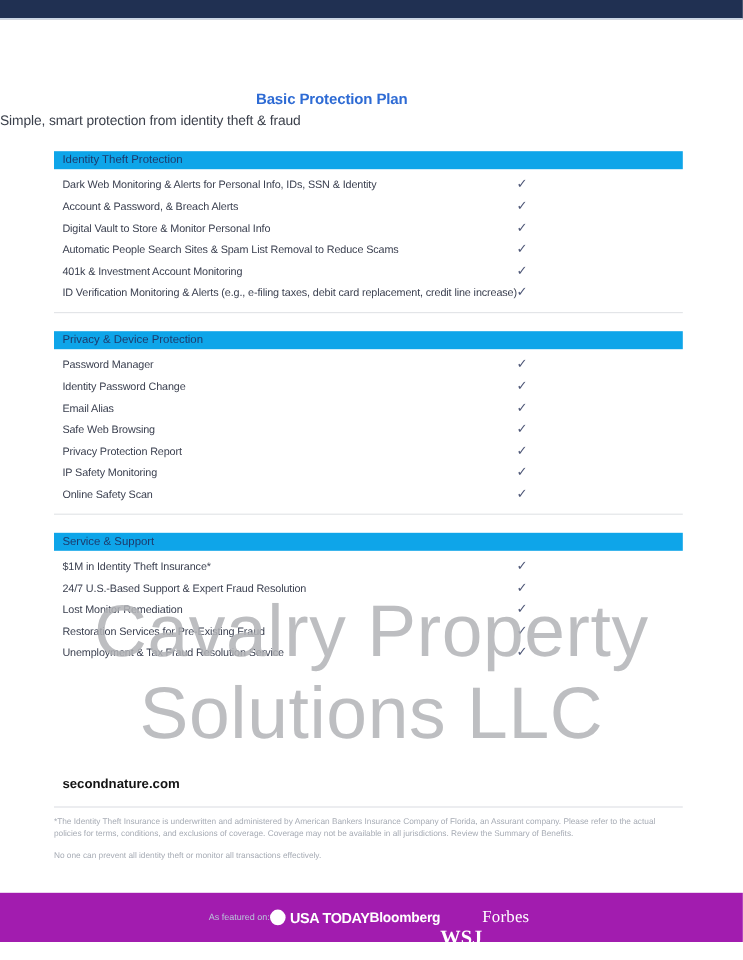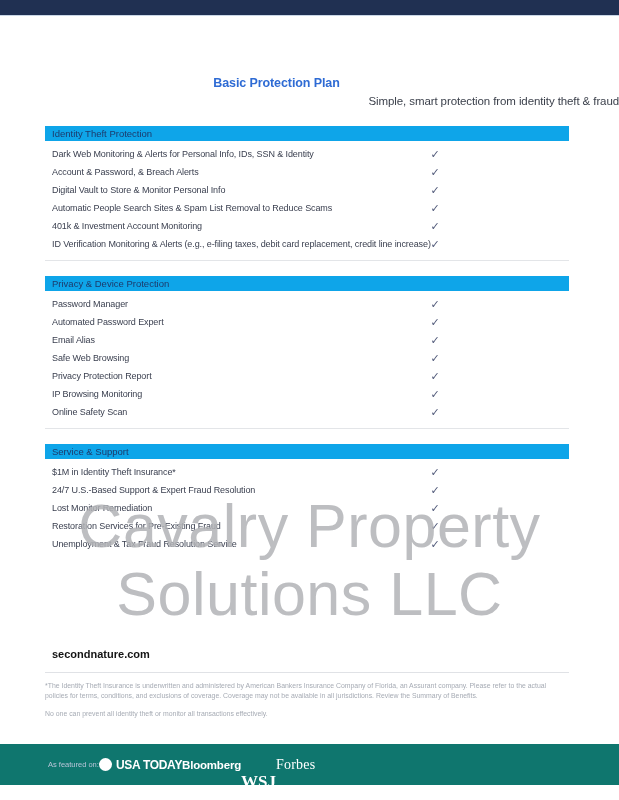--- a/index.html
+++ b/index.html
@@ -16,21 +16,21 @@
     background: #203052;
     border-bottom: 1px solid #c9d6e6;
   }
   .page-title {
     position: absolute; top: 76px; left: 0; width: 553px;
     text-align: center;
     color: #2e6bd4; font-size: 12.5px; font-weight: bold; letter-spacing: -0.1px;
   }
   .page-subtitle {
     position: absolute; top: 95px; left: 0; width: 619px;
-    text-align: right;
+    text-align: left;
     color: #3a3f4a; font-size: 11.5px; letter-spacing: -0.1px;
   }
   .sections {
     position: absolute; top: 126px; left: 45px; width: 524px;
   }
   .section-bar {
     background: #0ea5e9;
     height: 15px; line-height: 15px;
     padding: 0 7px;
     font-size: 9.5px; font-weight: normal; color: #1d3a6b;
@@ -74,25 +74,25 @@
   .disclaimer-1 {
     position: absolute; top: 681px; left: 45px; width: 524px;
     font-size: 6.9px; line-height: 9.5px; color: #a6abb4;
   }
   .disclaimer-2 {
     position: absolute; top: 709px; left: 45px; width: 524px;
     font-size: 6.9px; line-height: 9.5px; color: #a6abb4;
   }
   .footer {
     position: absolute; top: 744px; left: 0; width: 619px; height: 41px;
-    background: #0f766e;
+    background: #a21caf;
     display: flex; align-items: center;
     box-sizing: border-box;
     padding: 0 52px 0 48px;
-    justify-content: flex-start;
+    justify-content: center;
   }
   .featured-label { font-size: 7.5px; color: #b9c4d8; }
   .logo { color: #ffffff; white-space: nowrap; display: flex; align-items: center; }
   .logo-usatoday { font-size: 12px; font-weight: bold; letter-spacing: -0.3px; }
   .usatoday-circle-icon {
     width: 13px; height: 13px; border-radius: 50%;
     background: #ffffff; display: inline-block; margin-right: 4px;
   }
   .logo-bloomberg { font-size: 11.5px; font-weight: bold; letter-spacing: -0.2px; }
   .logo-wsj { font-family: "Liberation Serif", serif; font-size: 17px; font-weight: bold; margin-top: 34px; }
@@ -140,37 +140,37 @@
   </div>
 
   <div class="section">
     <div class="section-bar">Privacy &amp; Device Protection</div>
     <div class="rows">
       <div class="feature-row">
         <span class="feature-label">Password Manager</span>
         <span class="check-icon">✓</span>
       </div>
       <div class="feature-row">
-        <span class="feature-label">Automated Password Expert</span>
+        <span class="feature-label">Identity Password Change</span>
         <span class="check-icon">✓</span>
       </div>
       <div class="feature-row">
         <span class="feature-label">Email Alias</span>
         <span class="check-icon">✓</span>
       </div>
       <div class="feature-row">
         <span class="feature-label">Safe Web Browsing</span>
         <span class="check-icon">✓</span>
       </div>
       <div class="feature-row">
         <span class="feature-label">Privacy Protection Report</span>
         <span class="check-icon">✓</span>
       </div>
       <div class="feature-row">
-        <span class="feature-label">IP Browsing Monitoring</span>
+        <span class="feature-label">IP Safety Monitoring</span>
         <span class="check-icon">✓</span>
       </div>
       <div class="feature-row">
         <span class="feature-label">Online Safety Scan</span>
         <span class="check-icon">✓</span>
       </div>
     </div>
     <div class="section-end"></div>
   </div>
 

